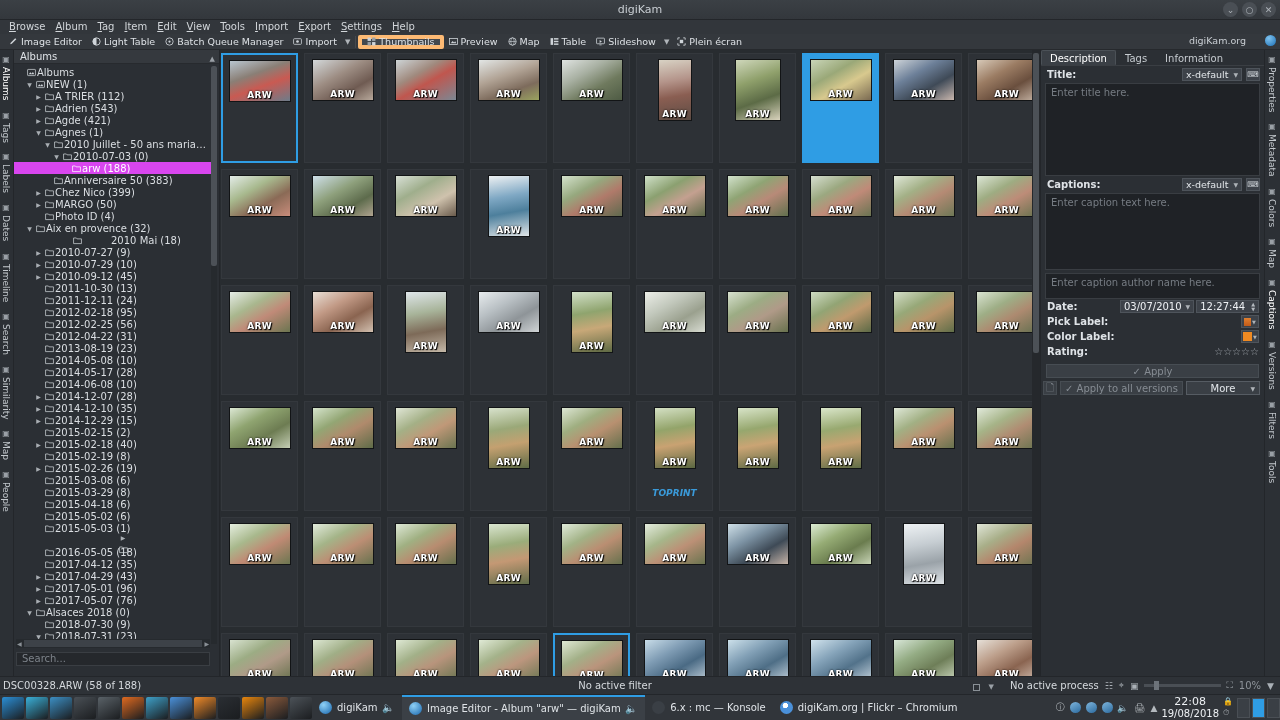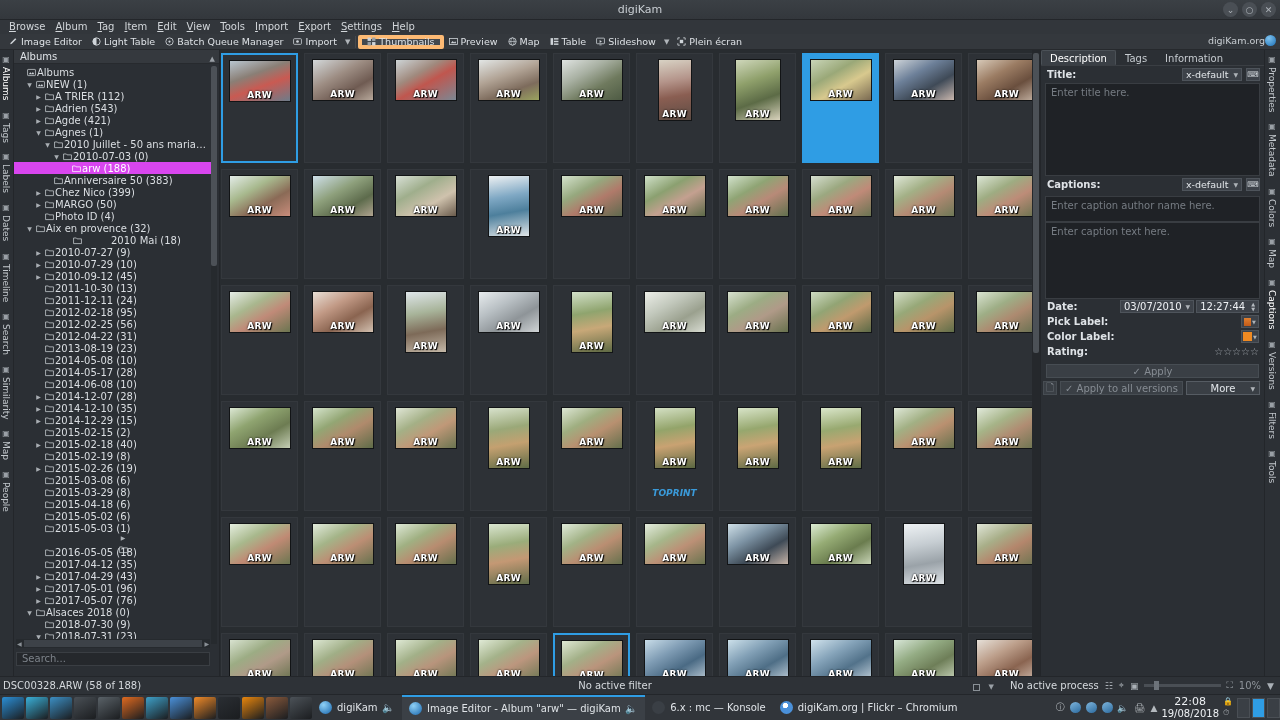--- a/index.html
+++ b/index.html
@@ -47,21 +47,21 @@
   .tbtn {
     display:flex; align-items:center; gap:3px; font-size:9.5px;
     color:#dde1e5; padding:0 5px; height:14px; white-space:nowrap;
   }
   .tbtn.active { background:#43484e; border:4px solid #fdba74; border-radius:2px; }
   .tb-ico { width:9px; height:9px; display:block; }
   .tsep { width:1px; height:12px; background:#46494e; margin:0 2px; }
   .tb-caret { font-size:7px; color:#b0b5ba; padding:0 3px; }
   .brandright {
     position:absolute; right:4px; top:35px; display:flex;
-    align-items:center; gap:0; font-size:9.5px; color:#c8cdd2;
+    align-items:center; gap:19px; font-size:9.5px; color:#c8cdd2;
   }
   .brandglobe {
     width:11px;height:11px;border-radius:50%;
     background:radial-gradient(circle at 35% 30%,#7fc3ef,#1b6fb5);
   }
 
   
   .vtabs-l {
     position:absolute; left:0; top:50px; width:14px; height:626px;
     background:#2c3035; border-right:1px solid #23262a;
@@ -1203,22 +1203,22 @@
     <div class="textarea ta-title">Enter title here.</div>
 
     <div class="fieldrow">
       <span class="flabel">Captions:</span>
       <span class="lang">
         <span>x-default</span>
         <span class="c">▼</span>
       </span>
       <span class="sqbtn">⌨</span>
     </div>
+    <div class="textarea ta-caption">Enter caption text here.</div>
     <div class="textarea ta-author">Enter caption author name here.</div>
-    <div class="textarea ta-caption">Enter caption text here.</div>
 
     <div class="kvrow">
       <span class="k">Date:</span>
       <span class="dateval">
         <span>03/07/2010</span>
         <span class="c" style="font-size:6px;color:#aeb3b8">▼</span>
       </span>
       <span class="dateval" style="margin-left:2px">
         <span>12:27:44</span>
         <span class="spin">

